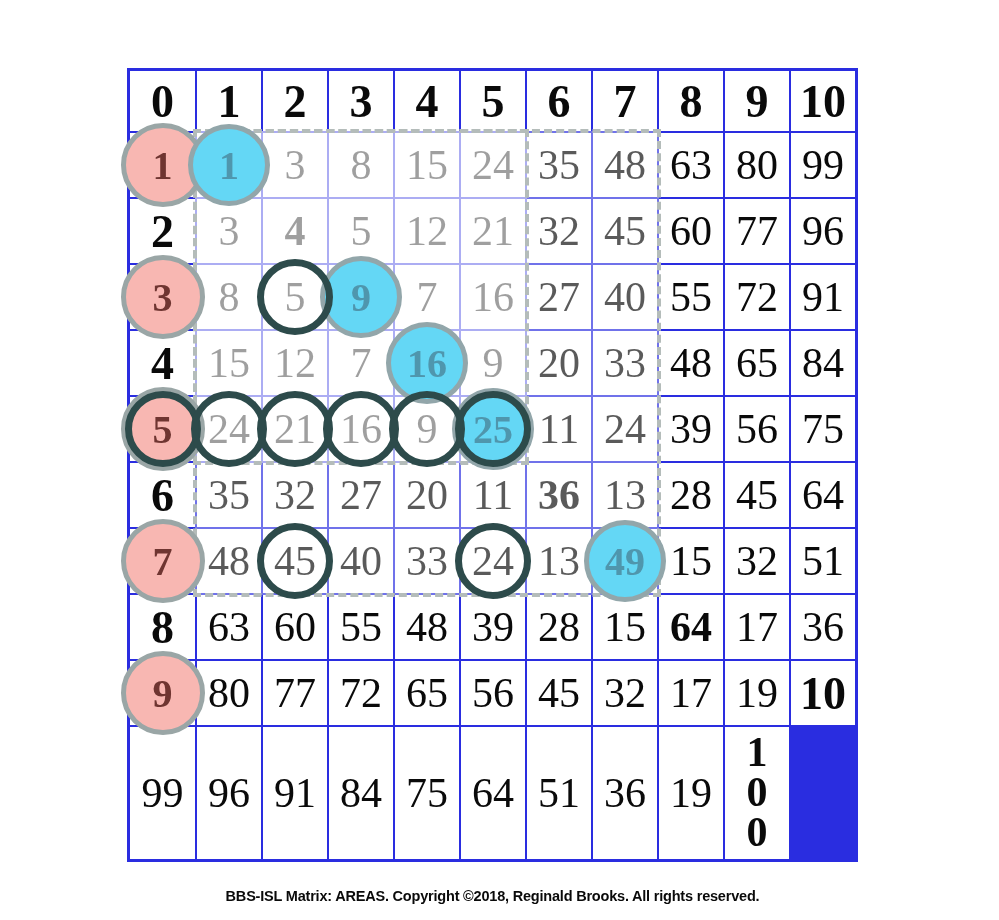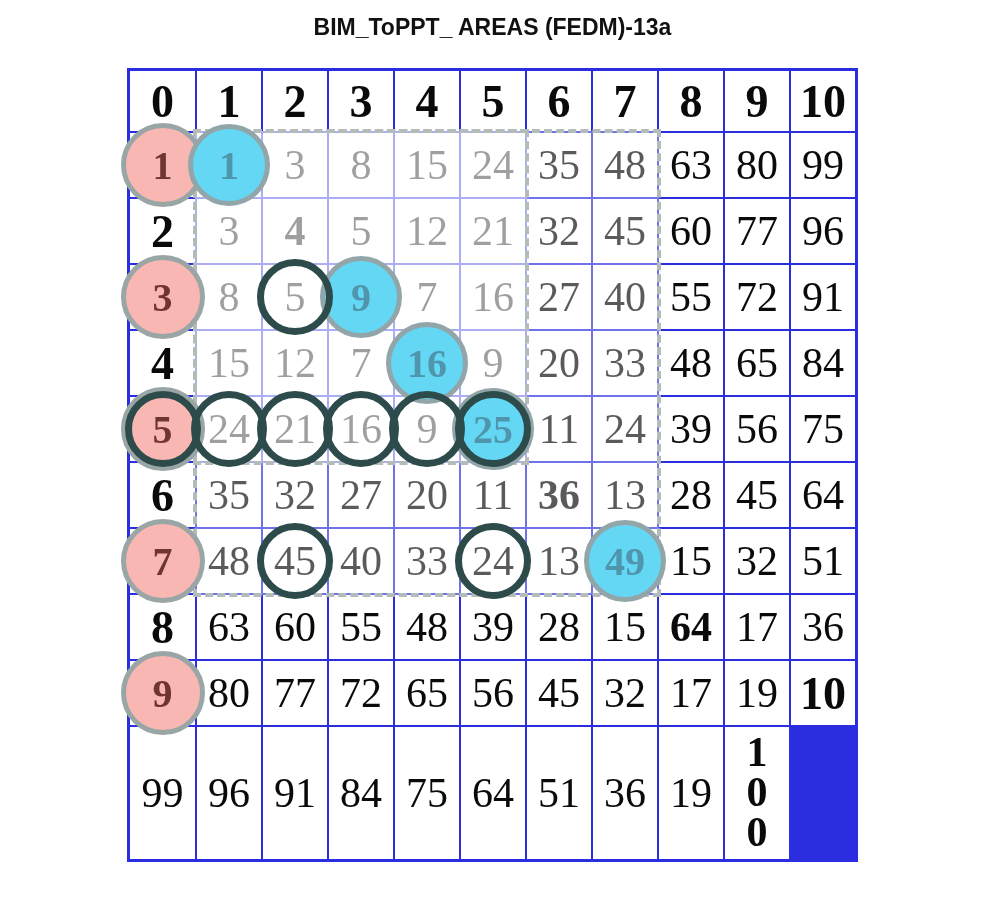--- a/index.html
+++ b/index.html
@@ -22,21 +22,20 @@
   .wrapnum{font-weight:bold;word-break:break-all;line-height:0.95;padding:0 14px;text-align:center;}
   .overlay{position:absolute;background:#ffffff;z-index:20;pointer-events:none;}
   .dotted{position:absolute;border:4px dashed #b4bcba;box-sizing:border-box;z-index:25;pointer-events:none;}
   .circle{position:absolute;border-radius:50%;display:flex;align-items:center;justify-content:center;
           box-sizing:border-box;font-weight:bold;font-size:40px;pointer-events:none;}
 </style>
 </head>
 <body>
 
 <div id="page">
-  <div id="title">BIM_ToPPT_ AREAS (FEDM)-13a</div>
   <div id="grid">
       <div class="cell hcell">0</div>
       <div class="cell hcell">1</div>
       <div class="cell hcell">2</div>
       <div class="cell hcell">3</div>
       <div class="cell hcell">4</div>
       <div class="cell hcell">5</div>
       <div class="cell hcell">6</div>
       <div class="cell hcell">7</div>
       <div class="cell hcell">8</div>
@@ -145,20 +144,21 @@
       <div class="cell">96</div>
       <div class="cell">91</div>
       <div class="cell">84</div>
       <div class="cell">75</div>
       <div class="cell">64</div>
       <div class="cell">51</div>
       <div class="cell">36</div>
       <div class="cell">19</div>
       <div class="cell diag wrapnum">100</div>
     </div>
+  <div id="caption">BBS-ISL Matrix: AREAS. Copyright ©2018, Reginald Brooks. All rights reserved.</div>
 <div class="overlay" style="left: 195px; top: 131px; width: 464px; height: 464px; opacity: 0.33;"></div>
     <div class="dotted" style="left: 193px; top: 129px; width: 468px; height: 468px; border-color: rgb(180, 188, 186);"></div>
     <div class="overlay" style="left: 195px; top: 131px; width: 332px; height: 332px; opacity: 0.42;"></div>
     <div class="dotted" style="left: 193px; top: 129px; width: 336px; height: 336px; border-color: rgb(180, 188, 186);"></div>
     <div class="circle" style="left: 120.5px; top: 123px; width: 84px; height: 84px; z-index: 30; background: rgb(248, 183, 178); border: 5px solid rgb(154, 166, 166); color: rgb(111, 53, 49);">1</div>
     <div class="circle" style="left: 120.5px; top: 255px; width: 84px; height: 84px; z-index: 30; background: rgb(248, 183, 178); border: 5px solid rgb(154, 166, 166); color: rgb(111, 53, 49);">3</div>
     <div class="circle" style="left: 120.5px; top: 387px; width: 84px; height: 84px; z-index: 30; background: rgb(248, 183, 178); border: 5px solid rgb(154, 166, 166); color: rgb(111, 53, 49);">5</div>
     <div class="circle" style="left: 120.5px; top: 519px; width: 84px; height: 84px; z-index: 30; background: rgb(248, 183, 178); border: 5px solid rgb(154, 166, 166); color: rgb(111, 53, 49);">7</div>
     <div class="circle" style="left: 120.5px; top: 651px; width: 84px; height: 84px; z-index: 30; background: rgb(248, 183, 178); border: 5px solid rgb(154, 166, 166); color: rgb(111, 53, 49);">9</div>
     <div class="circle" style="left: 188px; top: 124px; width: 82px; height: 82px; z-index: 31; background: rgb(100, 215, 245); border: 5px solid rgb(146, 166, 170); color: rgb(79, 150, 173);">1</div>

